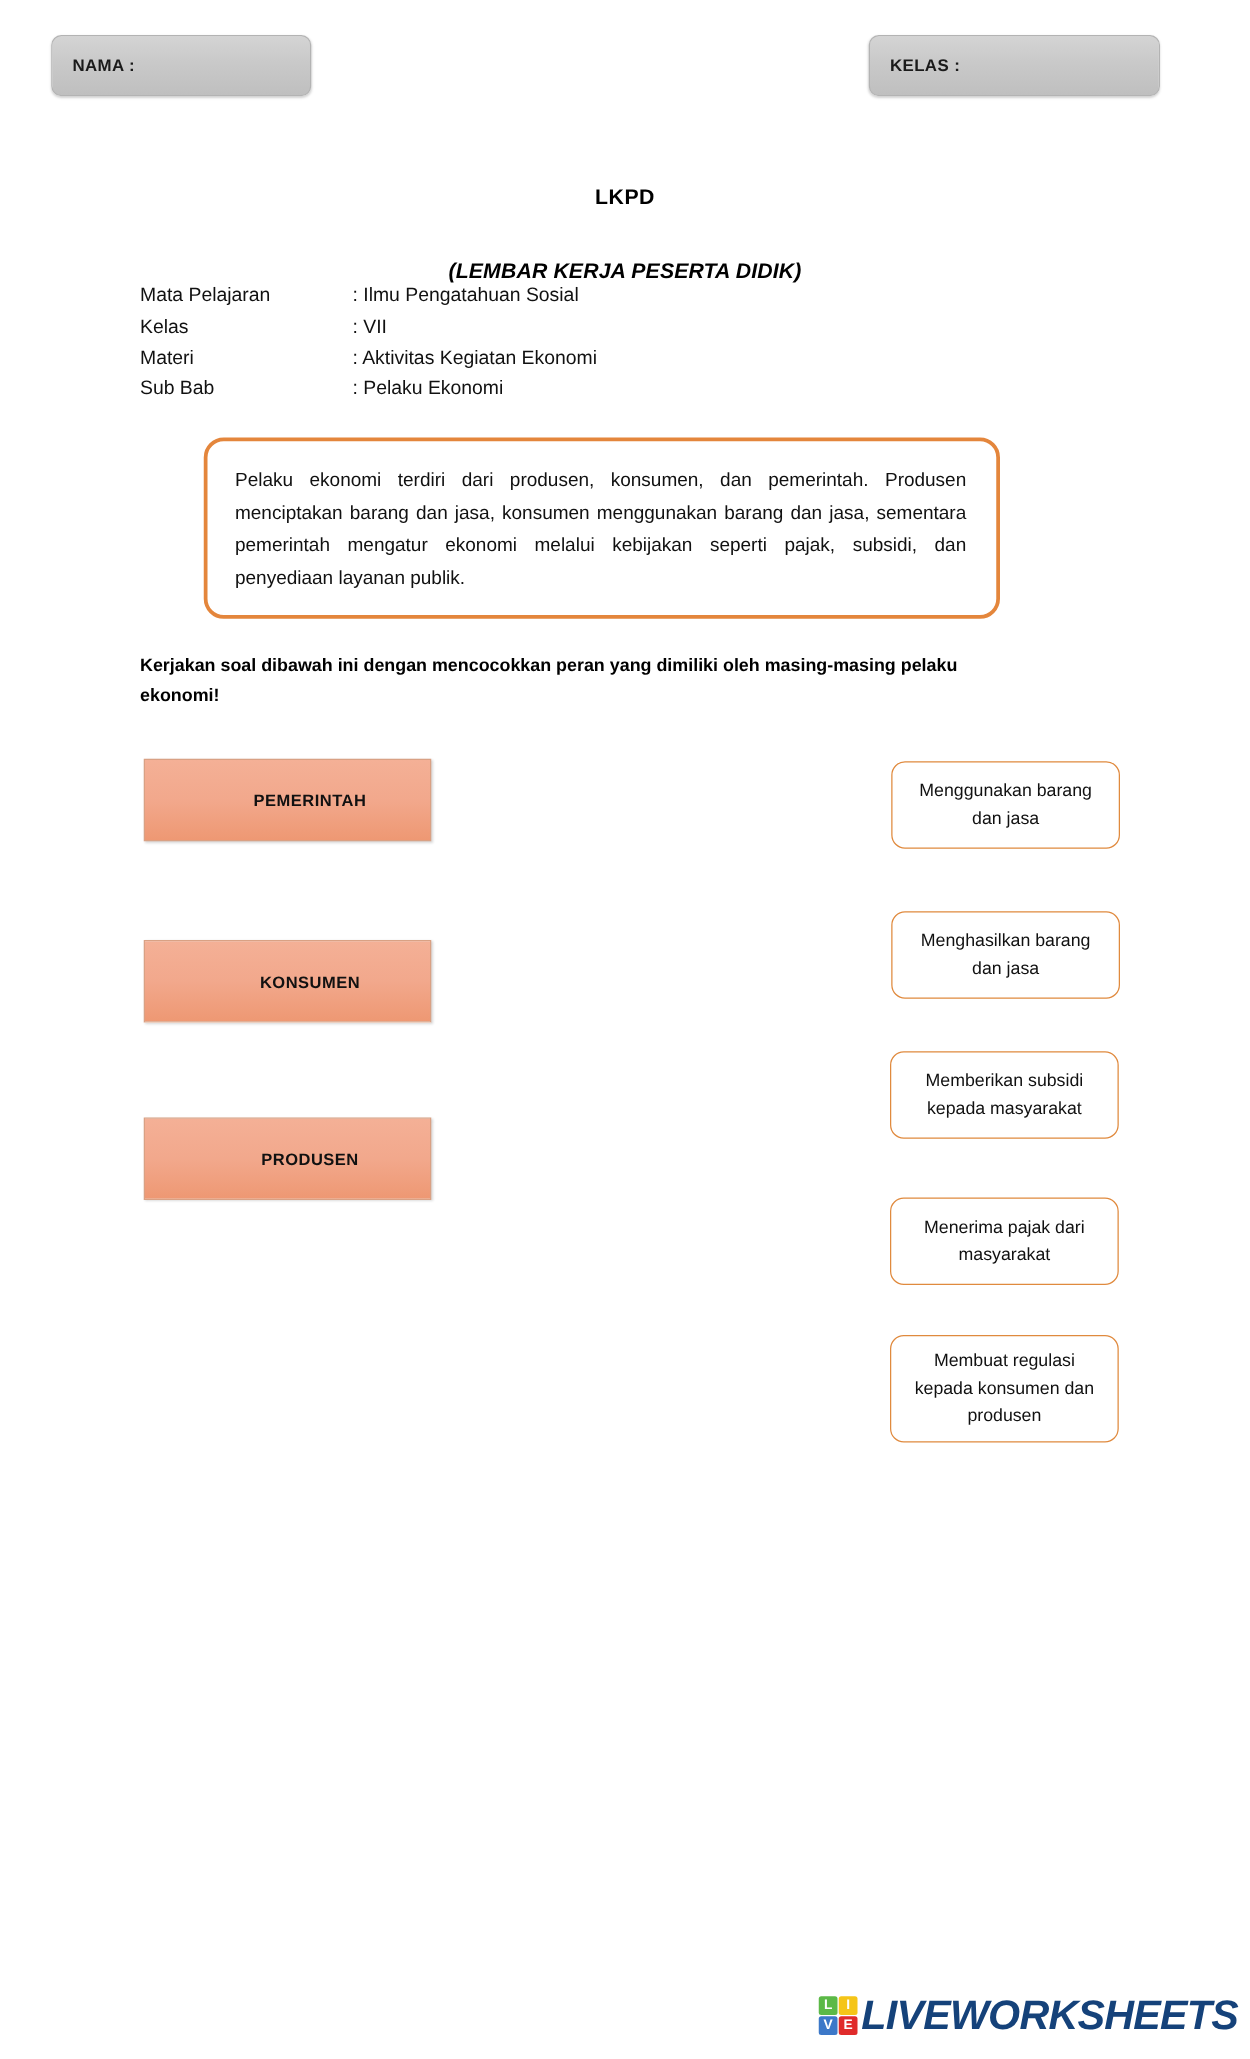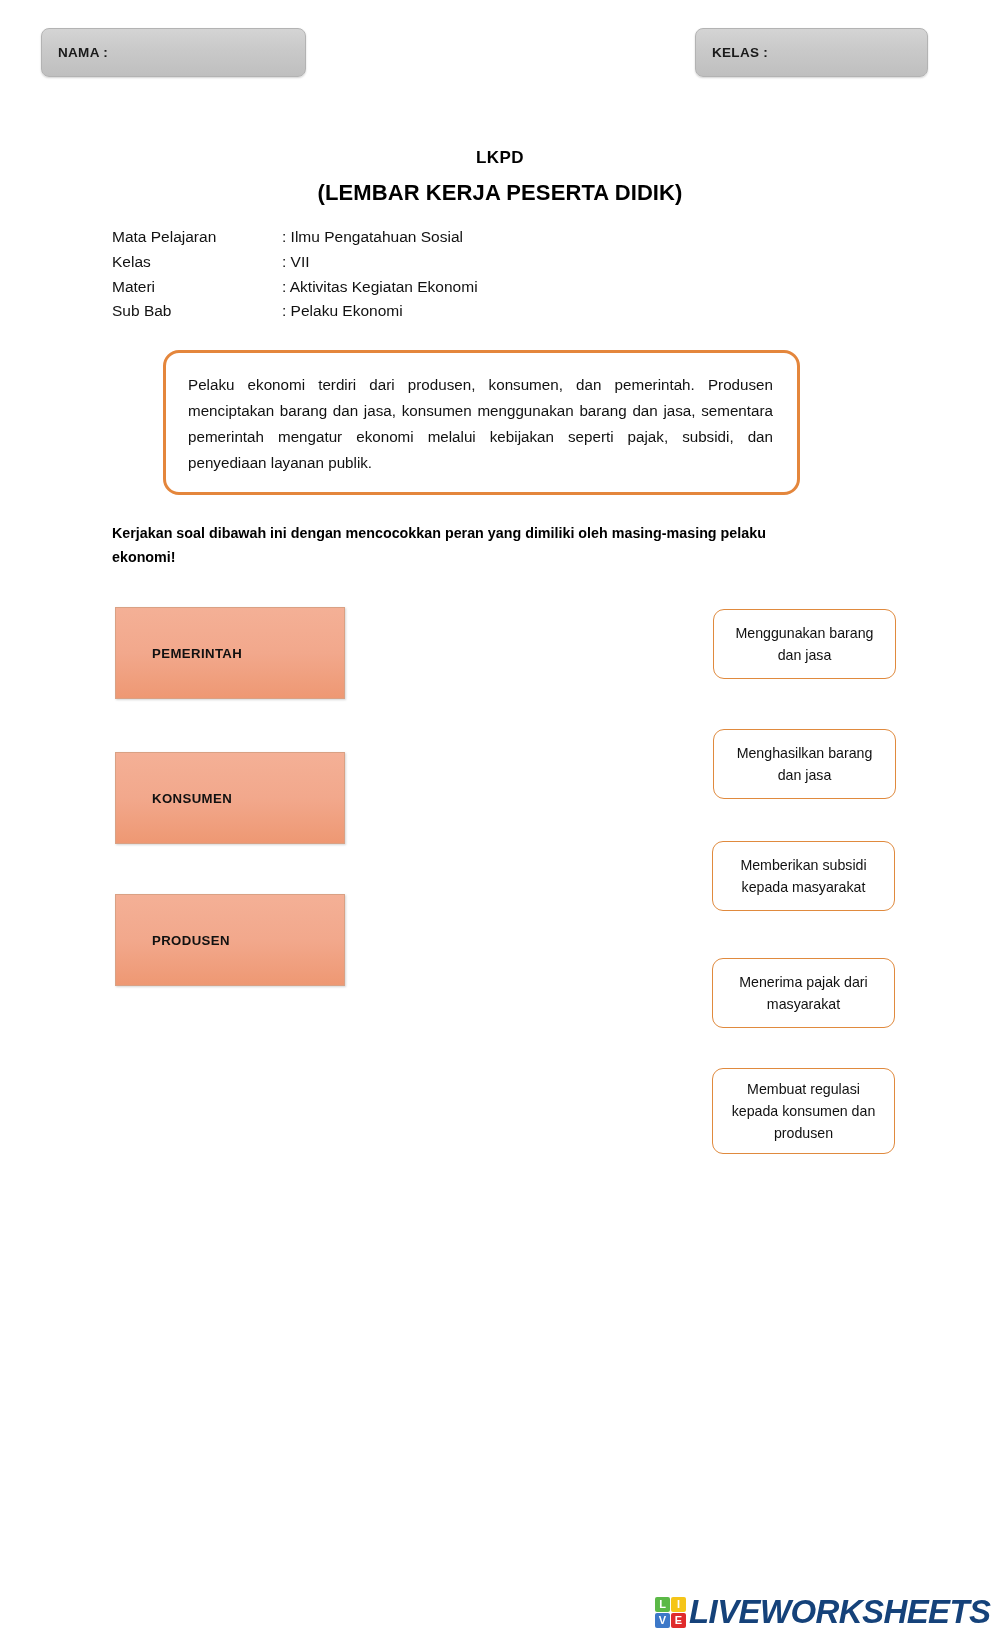--- a/index.html
+++ b/index.html
@@ -30,21 +30,21 @@
   .field-label {
     font-size: 13.5px;
     font-weight: bold;
     color: #1a1a1a;
     padding-left: 16px;
     letter-spacing: 0.3px;
   }
   #nama-field {
     left: 41px;
     top: 28px;
-    width: 265px;
+    width: 208px;
     height: 49px;
   }
   #kelas-field {
     left: 695px;
     top: 28px;
     width: 233px;
     height: 49px;
   }
 
   
@@ -54,23 +54,24 @@
     text-align: center;
     font-weight: bold;
     color: #000;
   }
   #title-lkpd {
     top: 148px;
     font-size: 17px;
     letter-spacing: 0.4px;
   }
   #title-long {
-    top: 180px;
-    font-size: 22px;
+    top: 207px;
+    font-size: 17px;
     letter-spacing: 0.1px;
+    font-style: italic;
   }
 
   
   #meta-list {
     position: absolute;
     left: 112px;
     top: 225px;
     font-size: 15.5px;
     line-height: 24.8px;
     color: #111;
@@ -117,27 +118,27 @@
     font-weight: bold;
     line-height: 24px;
     color: #000;
   }
 
   
   .term-card {
     position: absolute;
     left: 115px;
     width: 230px;
-    height: 92px;
+    height: 66px;
     background: linear-gradient(180deg, #F4B096 0%, #F2A88C 50%, #EE9873 100%);
     border: 1px solid #d9a184;
     box-shadow: 1px 1px 2px rgba(0,0,0,0.16);
     display: flex;
     align-items: center;
-    justify-content: flex-start;
+    justify-content: center;
     box-sizing: border-box;
     padding-left: 36px;
   }
   .term-label {
     font-size: 13.2px;
     font-weight: bold;
     color: #111;
     letter-spacing: 0.4px;
   }
   #term-0 { top: 607px; }

